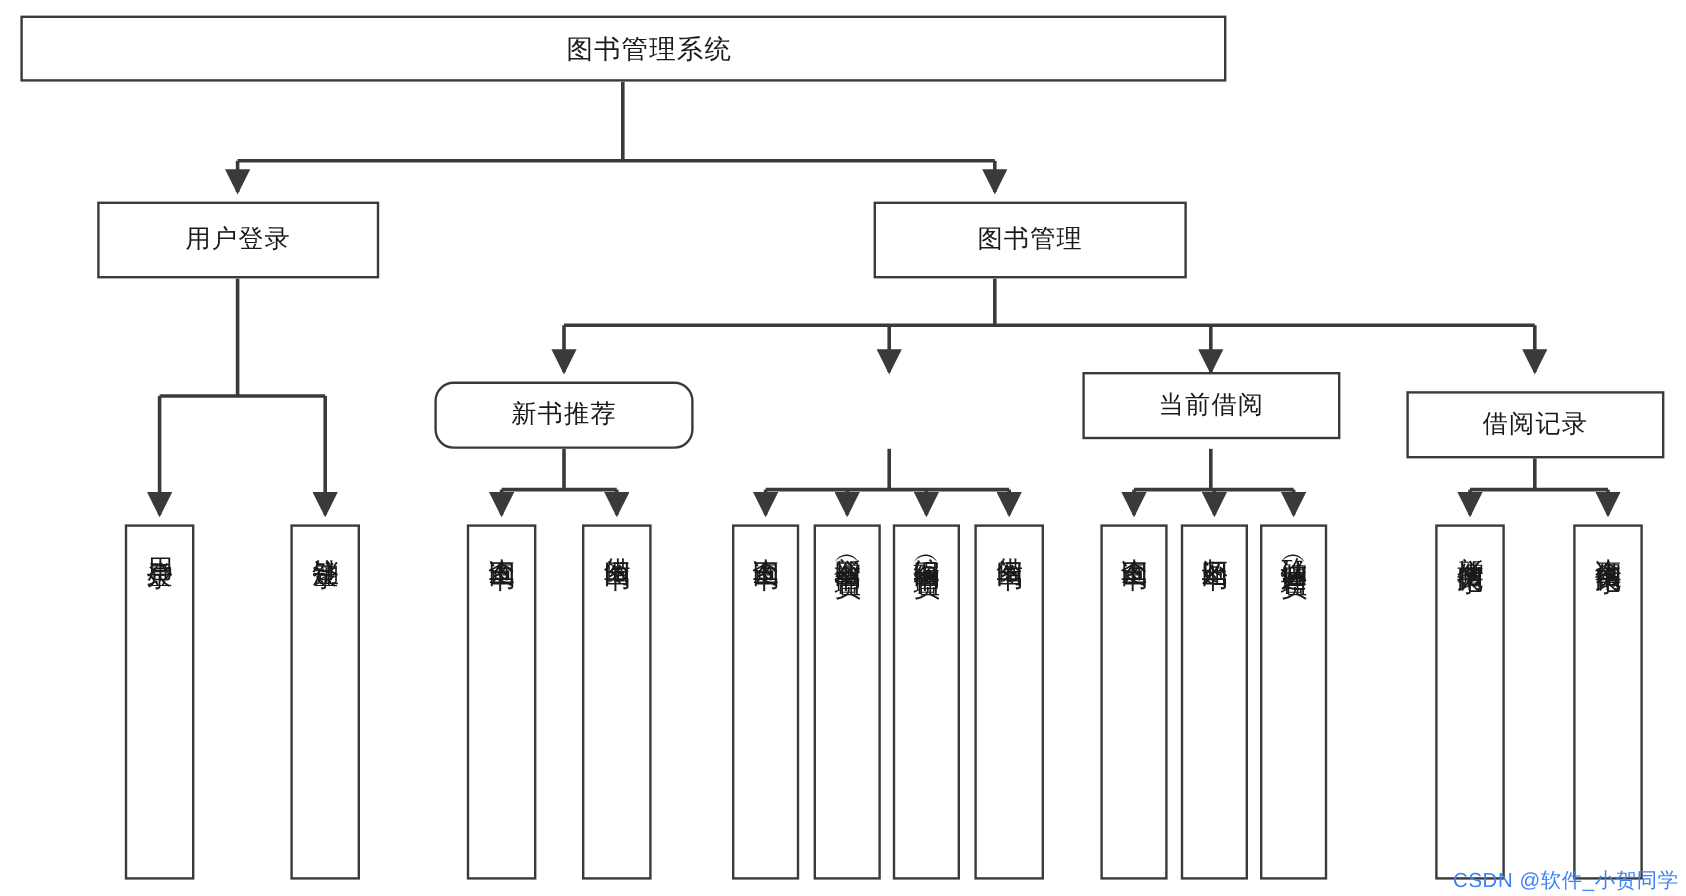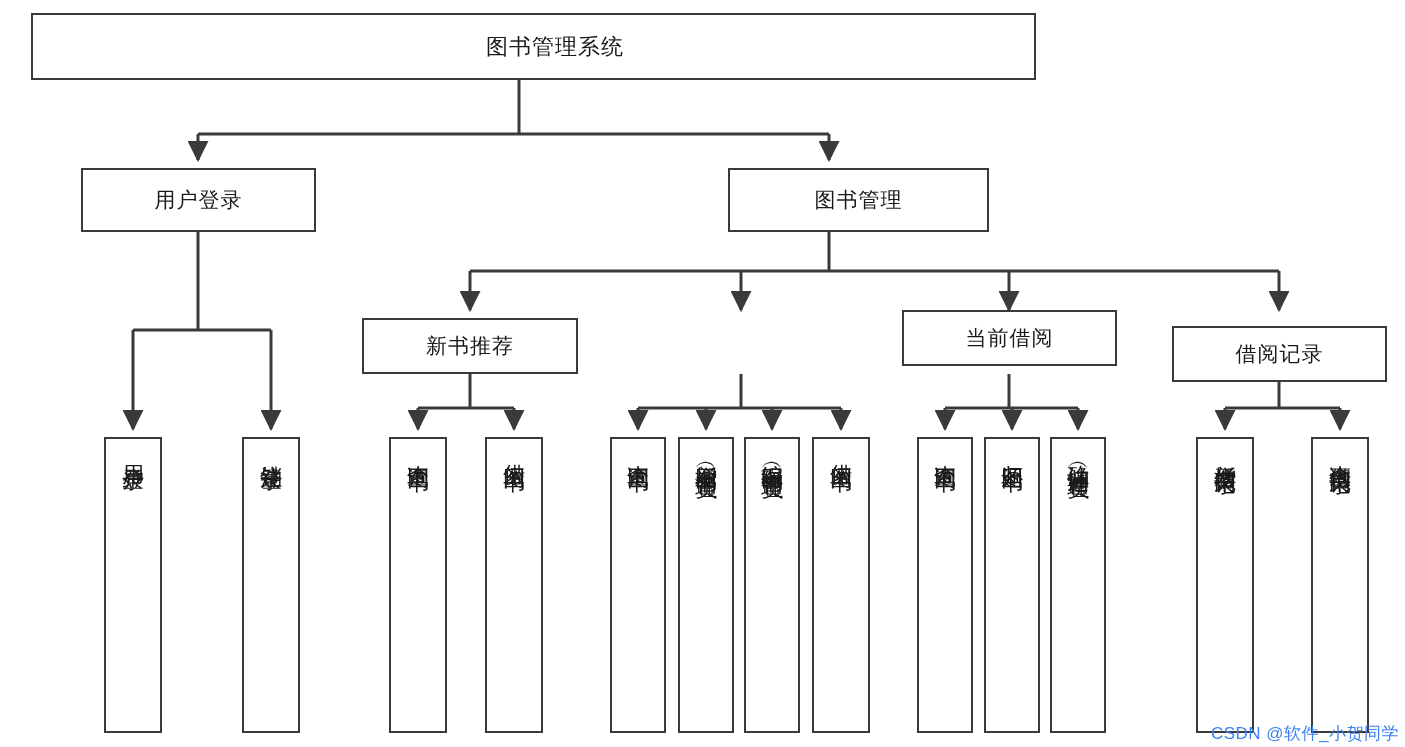--- a/index.html
+++ b/index.html
@@ -100,32 +100,32 @@
       <path d="M 1012 408 L 1012 429" marker-end="url(#arrow)"></path>
       <path d="M 1078 408 L 1078 429" marker-end="url(#arrow)"></path>
 
       <path d="M 1279 374 L 1279 408"></path>
       <path d="M 1225 408 L 1340 408"></path>
       <path d="M 1225 408 L 1225 429" marker-end="url(#arrow)"></path>
       <path d="M 1340 408 L 1340 429" marker-end="url(#arrow)"></path>
     </g>
   </svg>
 
-  <div class="node root" style="left:31px;top:13px;width:1005px;height:67px;padding-left:43px;">
+  <div class="node root" style="left:17px;top:13px;width:1005px;height:55px;padding-left:43px;">
     <span class="label">图书管理系统</span>
   </div>
 
   <div class="node" style="left:81px;top:168px;width:235px;height:64px;">
     <span class="label">用户登录</span>
   </div>
   <div class="node" style="left:728px;top:168px;width:261px;height:64px;">
     <span class="label">图书管理</span>
   </div>
 
-  <div class="node" style="left:362px;top:318px;width:216px;height:56px;">
+  <div class="node" style="left:362px;top:318px;width:216px;height:56px;border-radius:16px;">
     <span class="label">新书推荐</span>
   </div>
   <div class="node" style="left:902px;top:310px;width:215px;height:56px;">
     <span class="label">当前借阅</span>
   </div>
   <div class="node" style="left:1172px;top:326px;width:215px;height:56px;">
     <span class="label">借阅记录</span>
   </div>
 
   <div class="node leaf" style="left:104px;top:437px;width:58px;height:296px;">

